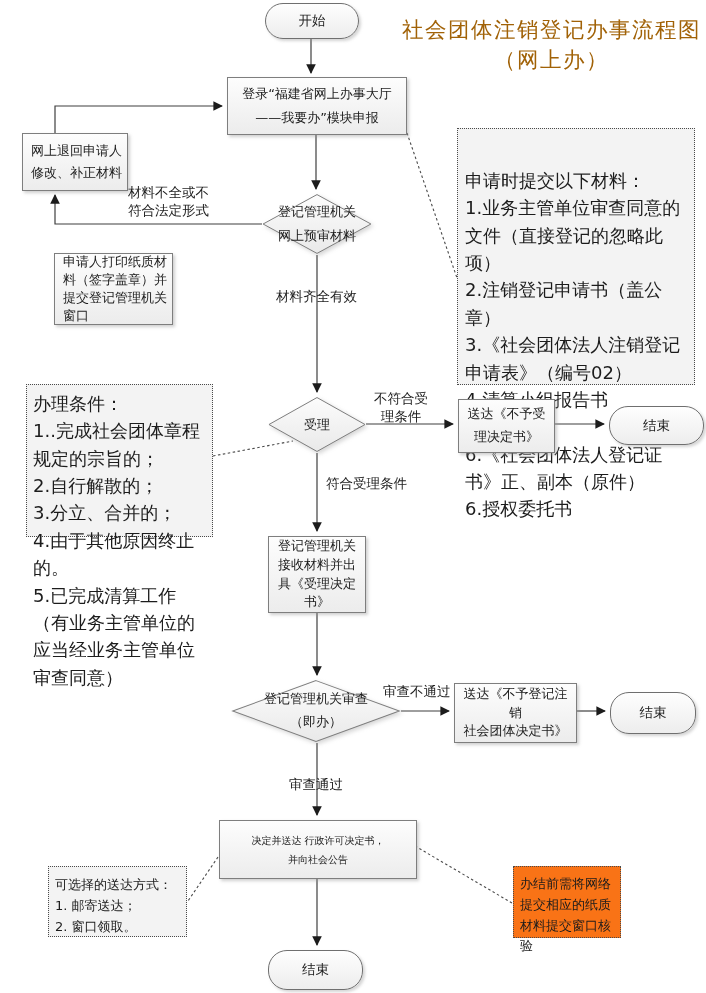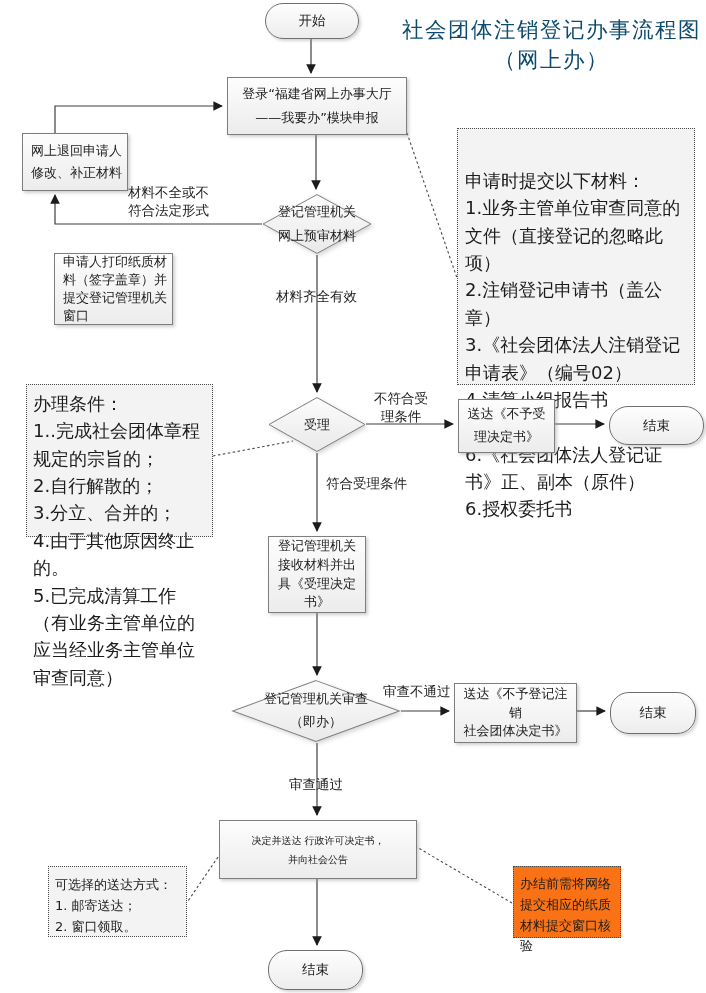--- a/index.html
+++ b/index.html
@@ -19,21 +19,21 @@
   .diamond{position:absolute;display:flex;align-items:center;justify-content:center;
     text-align:center;z-index:2;font-size:13px;}
   .diamond svg{position:absolute;left:0;top:0;width:100%;height:100%;
     filter:drop-shadow(2px 2px 2px rgba(150,150,150,.4));}
   .diamond .dtext{position:relative;z-index:2;white-space:pre-line;}
   .note{position:absolute;z-index:2;border:1px dotted #4a4a4a;background:#f3f3f3;
     font-size:18px;line-height:1.52;text-align:left;box-sizing:border-box;}
   .note > span{white-space:pre-line;display:block;}
   .label{position:absolute;z-index:3;font-size:13.5px;line-height:1.33;
     white-space:pre-line;color:#1c1c1c;}
-  .title{position:absolute;z-index:2;text-align:center;color:#0c4a6e;
+  .title{position:absolute;z-index:2;text-align:center;color:#a16207;
     font-size:21.5px;line-height:1.4;letter-spacing:1.5px;white-space:pre-line;}
   .al{text-align:left;align-items:center;margin-left:21px;}
 </style>
 </head>
 <body>
 
 <div class="canvas">
 
   <svg class="overlay" viewBox="0 0 706 993" xmlns="http://www.w3.org/2000/svg">
     <defs>

